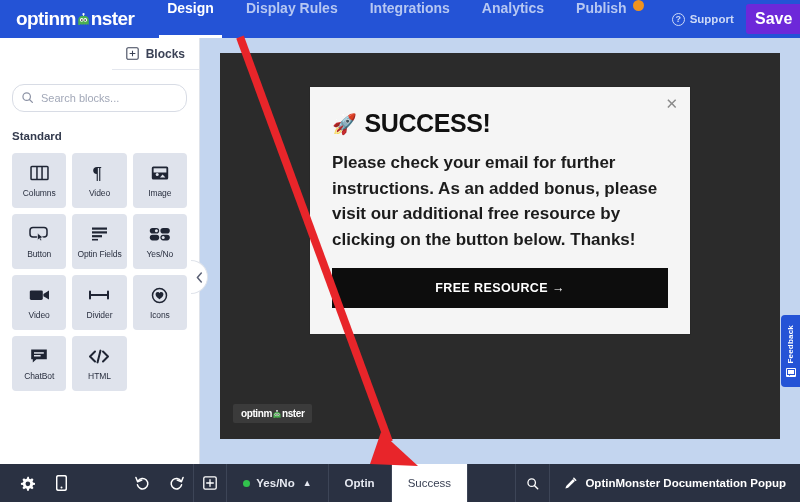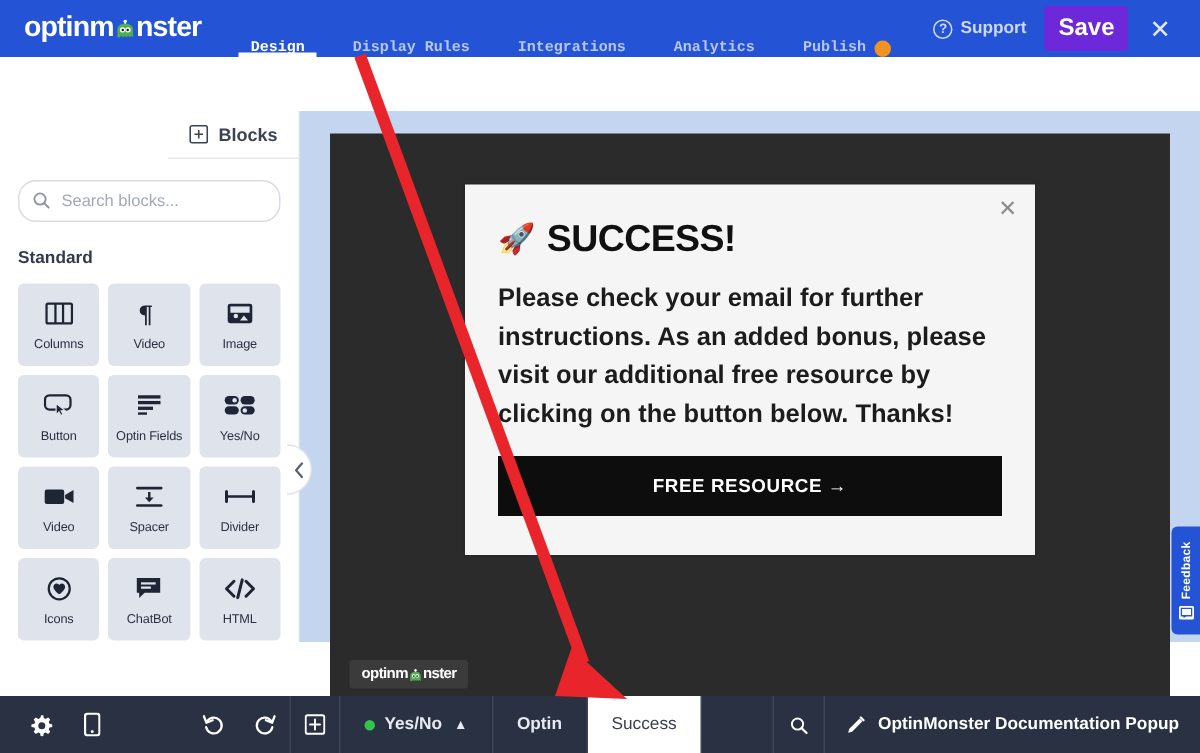--- a/index.html
+++ b/index.html
@@ -6,21 +6,21 @@
   * { box-sizing: border-box; margin: 0; padding: 0; }
   html, body {
     width: 800px; height: 502px;
     font-family: "Liberation Sans", sans-serif;
     overflow: hidden;
     background: #ffffff;
   }
   #app {
     position: relative;
     width: 800px; height: 502px;
-    display: flex; flex-direction: column; gap: 36px;
+    display: flex; flex-direction: column;
   }
 
   
   .topbar {
     height: 38px;
     background: #2453d6;
     display: flex;
     align-items: stretch;
     flex: 0 0 38px;
     position: relative;
@@ -44,29 +44,28 @@
     margin: 0 0px;
     position: relative;
     top: 1px;
   }
   .nav {
     display: flex; align-items: stretch;
     flex: 1;
     padding-left: 17px;
   }
   .nav-item {
-    display: flex; align-items: flex-end;
+    display: flex; align-items: flex-start;
     padding: 0 16px;
     color: #b6c7f2;
-    font-size: 10px;
+    font-size: 14px;
     font-weight: bold;
     cursor: pointer;
     position: relative;
     white-space: nowrap;
-    font-family: Liberation Mono, monospace;
   }
   .nav-item.active { color: #ffffff; }
   .nav-item.active::after {
     content: "";
     position: absolute;
     left: 8px; right: 8px; bottom: 0;
     height: 3px;
     background: #ffffff;
   }
   .pub-badge {
@@ -524,31 +523,20 @@
           <div class="block-tile">
             <span class="bi">
               <svg width="21" height="14" viewBox="0 0 21 14">
                 <rect x="0.8" y="2.4" width="13" height="9.6" rx="1.4" fill="#1f2534"></rect>
                 <path d="M14.4 6 L20 2.6 L20 11.4 L14.4 8.2 Z" fill="#1f2534"></path>
               </svg>
             </span>
             <span class="block-label">Video</span>
           </div>
 
-          <div class="block-tile">
-            <span class="bi">
-              <svg width="19" height="16" viewBox="0 0 19 16">
-                <path d="M1.5 2.4 L17.5 2.4" stroke="#1f2534" stroke-width="1.7" stroke-linecap="round"></path>
-                <path d="M9.5 5 L9.5 11" stroke="#1f2534" stroke-width="1.6"></path>
-                <path d="M6.6 8.6 L9.5 11.8 L12.4 8.6 Z" fill="#1f2534"></path>
-                <path d="M1.5 14 L17.5 14" stroke="#1f2534" stroke-width="1.7" stroke-linecap="round"></path>
-              </svg>
-            </span>
-            <span class="block-label">Spacer</span>
-          </div>
 
           <div class="block-tile">
             <span class="bi">
               <svg width="22" height="10" viewBox="0 0 22 10">
                 <path d="M3 5 L19 5" stroke="#1f2534" stroke-width="1.8" stroke-linecap="round"></path>
                 <path d="M2 1.6 L2 8.4 M20 1.6 L20 8.4" stroke="#1f2534" stroke-width="2" stroke-linecap="round"></path>
               </svg>
             </span>
             <span class="block-label">Divider</span>
           </div>

